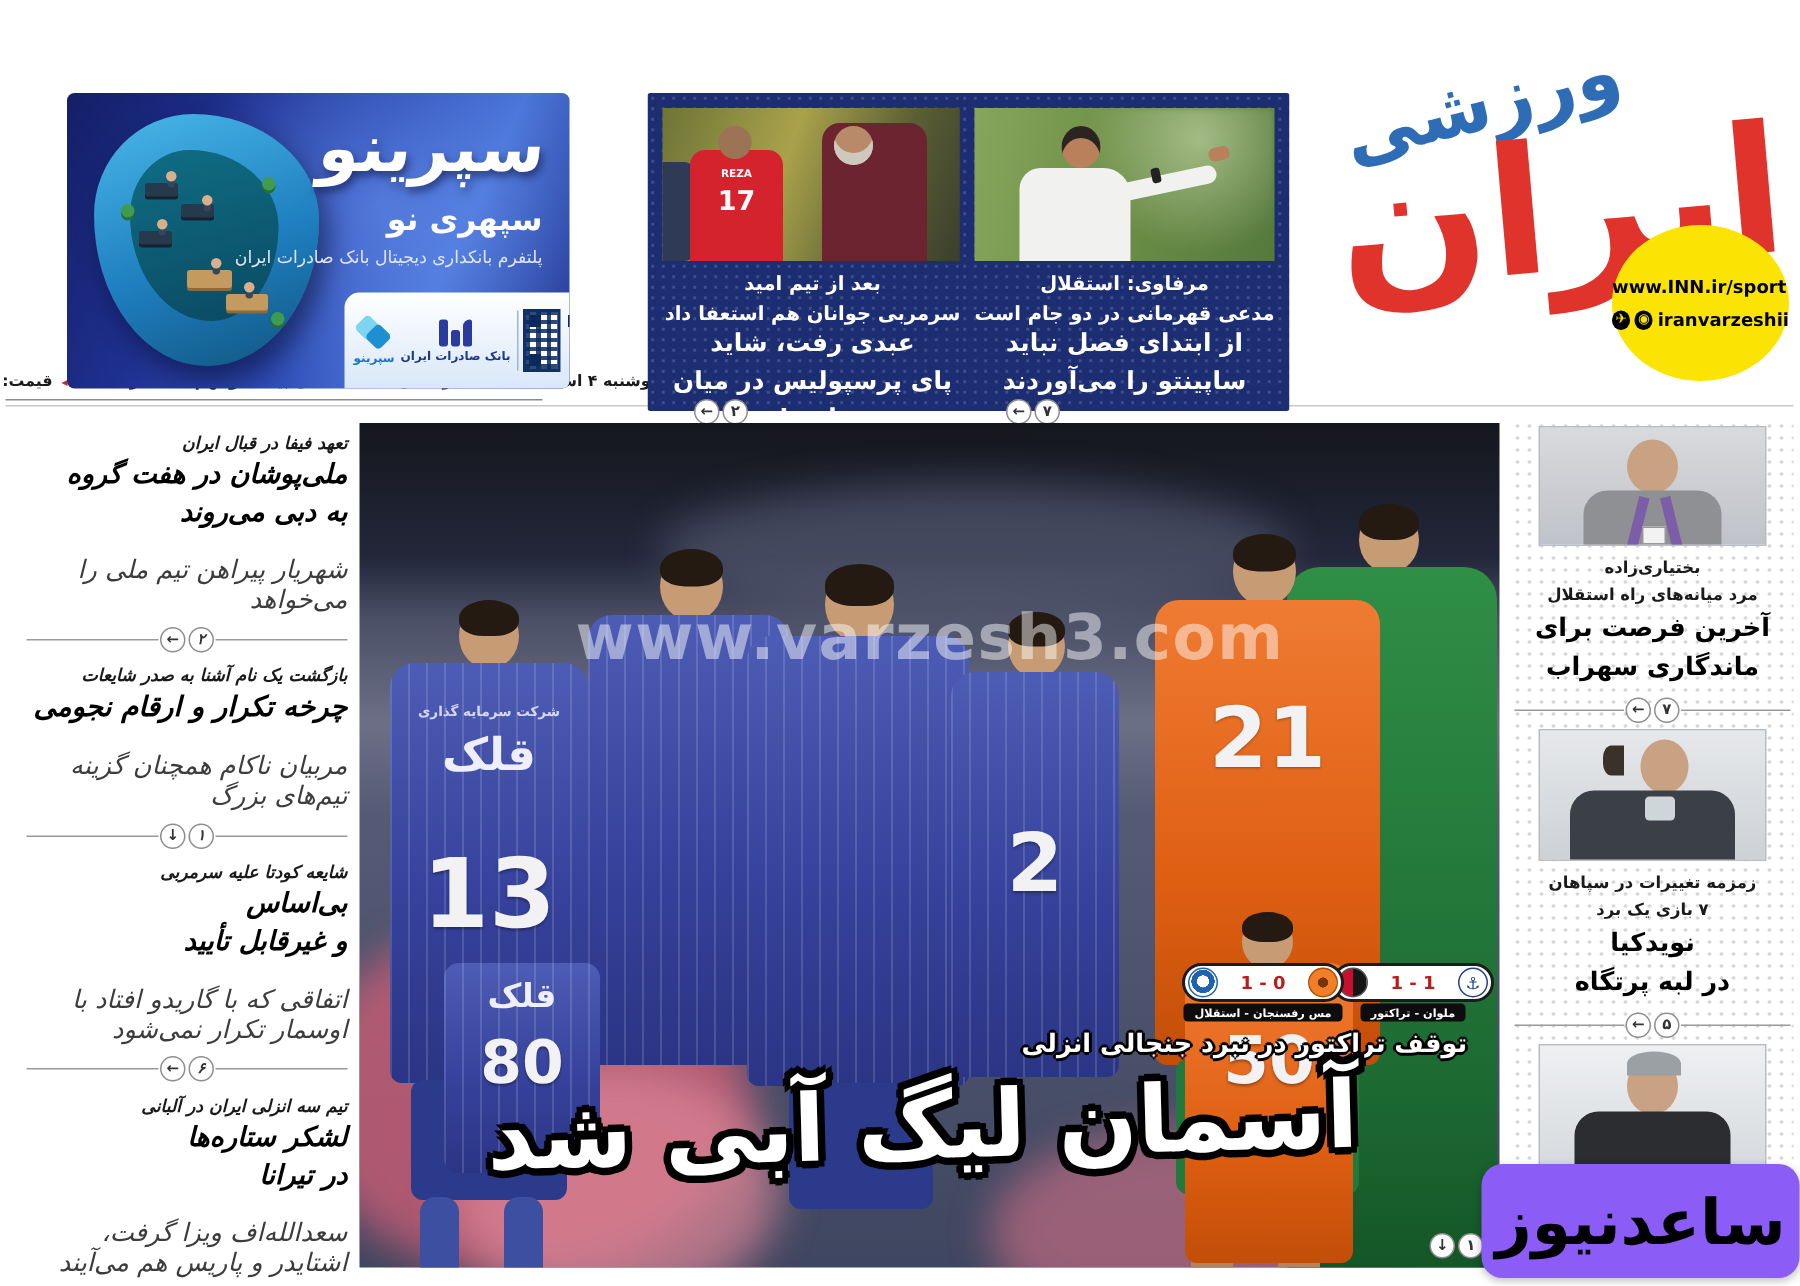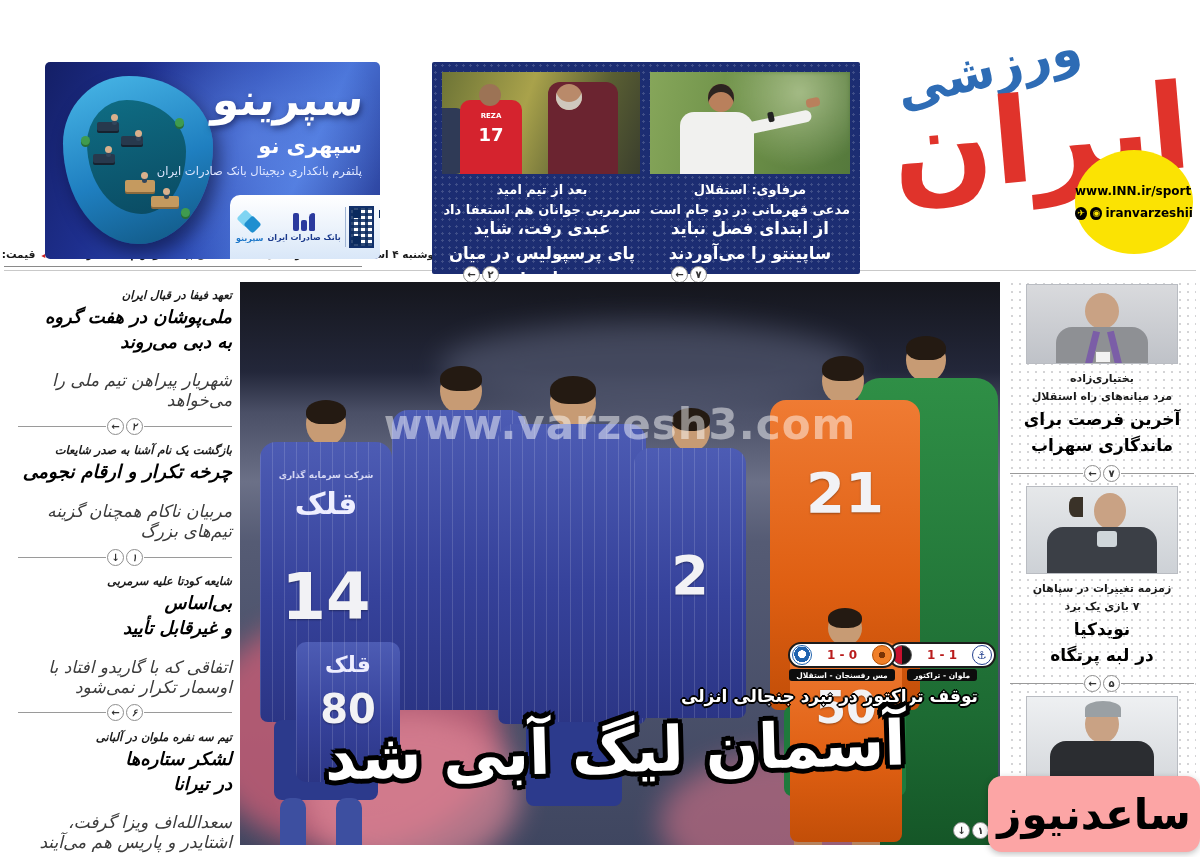--- a/index.html
+++ b/index.html
@@ -205,21 +205,21 @@
     background-image:radial-gradient(#d4d4d6 1px, transparent 1.2px); background-size:8px 8px; }
   .sb-item { text-align:center; }
   .sb-photo { margin:4px auto 0; width:152px; border:1px solid #b9bcc2; background:#e8eaec; position:relative; overflow:hidden; }
   .sb-kick { font-size:11px; font-weight:bold; color:#1a1a1a; line-height:1.6; margin-top:6px; }
   .sb-head { font-size:17px; font-weight:bold; color:#000; line-height:1.5; margin-top:2px; }
   .sb-item .sep { margin:6px 2px 0; }
   .bust-head { position:absolute; left:50%; transform:translateX(-50%); border-radius:50%; background:#c9a284; }
   .bust-body { position:absolute; left:50%; transform:translateX(-50%); border-radius:16px 16px 0 0; }
 
   
-  .saed { position:absolute; left:988px; top:776px; width:212px; height:76px; background:#fca5a5;
+  .saed { position:absolute; left:988px; top:776px; width:212px; height:76px; background:#8b5cf6;
     border-radius:14px; display:flex; align-items:center; justify-content:center; z-index:20;
     box-shadow:0 2px 6px rgba(0,0,0,.25); }
   .saed span { font-size:42px; font-weight:bold; color:#000; }
 </style>
 </head>
 <body>
 
 <div class="page">
 
   <header class="masthead">
@@ -361,21 +361,21 @@
       <div class="sub">اتفاقی که با گاریدو افتاد با اوسمار تکرار نمی‌شود</div>
       <div class="sep">
           <span class="l"></span>
         <span class="circ">←</span>
         <span class="circ">۶</span>
           <span class="l"></span>
       </div>
     </article>
 
     <article class="story">
-      <div class="kick">تیم سه نفره ملوان در آلبانی</div>
+      <div class="kick">تیم سه انزلی ایران در آلبانی</div>
       <div class="head">
         <span>لشکر ستاره‌ها</span><br><span>در تیرانا</span>
       </div>
       <div class="sub">سعدالله‌اف ویزا گرفت، اشتایدر و پاریس هم می‌آیند</div>
       <div class="sep">
           <span class="l"></span>
         <span class="circ">←</span>
         <span class="circ">۳</span>
           <span class="l"></span>
       </div>
@@ -421,21 +421,21 @@
       <span class="torso orange" style="left:2px;top:32px;width:112px;height:200px;">
         <span class="jersey-num ltr" style="top:40px;font-size:44px;">50</span>
       </span>
     </div>
 
     <div class="fig" style="left:18px;top:120px;width:138px;height:443px;">
       <span class="head" style="left:48px;top:0;width:40px;height:44px;"></span>
       <span class="torso" style="left:2px;top:40px;width:132px;height:280px;">
         <span class="jersey-sp" style="top:28px;font-size:9px;opacity:.85;">شرکت سرمایه گذاری</span>
         <span class="jersey-sp" style="top:44px;font-size:30px;">قلک</span>
-        <span class="jersey-num ltr" style="top:118px;font-size:64px;">14</span>
+        <span class="jersey-num ltr" style="top:118px;font-size:64px;">13</span>
       </span>
       <span style="position:absolute;left:16px;top:318px;width:104px;height:80px;background:#2c3a8c;border-radius:8px;"></span>
       <span style="position:absolute;left:22px;top:396px;width:26px;height:170px;background:#3d4fa0;border-radius:10px;"></span>
       <span style="position:absolute;left:78px;top:396px;width:26px;height:170px;background:#3d4fa0;border-radius:10px;"></span>
     </div>
     <div class="fig" style="left:150px;top:86px;width:140px;height:477px;">
       <span class="head" style="left:50px;top:0;width:42px;height:46px;"></span>
       <span class="torso" style="left:2px;top:42px;width:134px;height:300px;"></span>
     </div>
     <div class="fig" style="left:258px;top:96px;width:150px;height:467px;">

